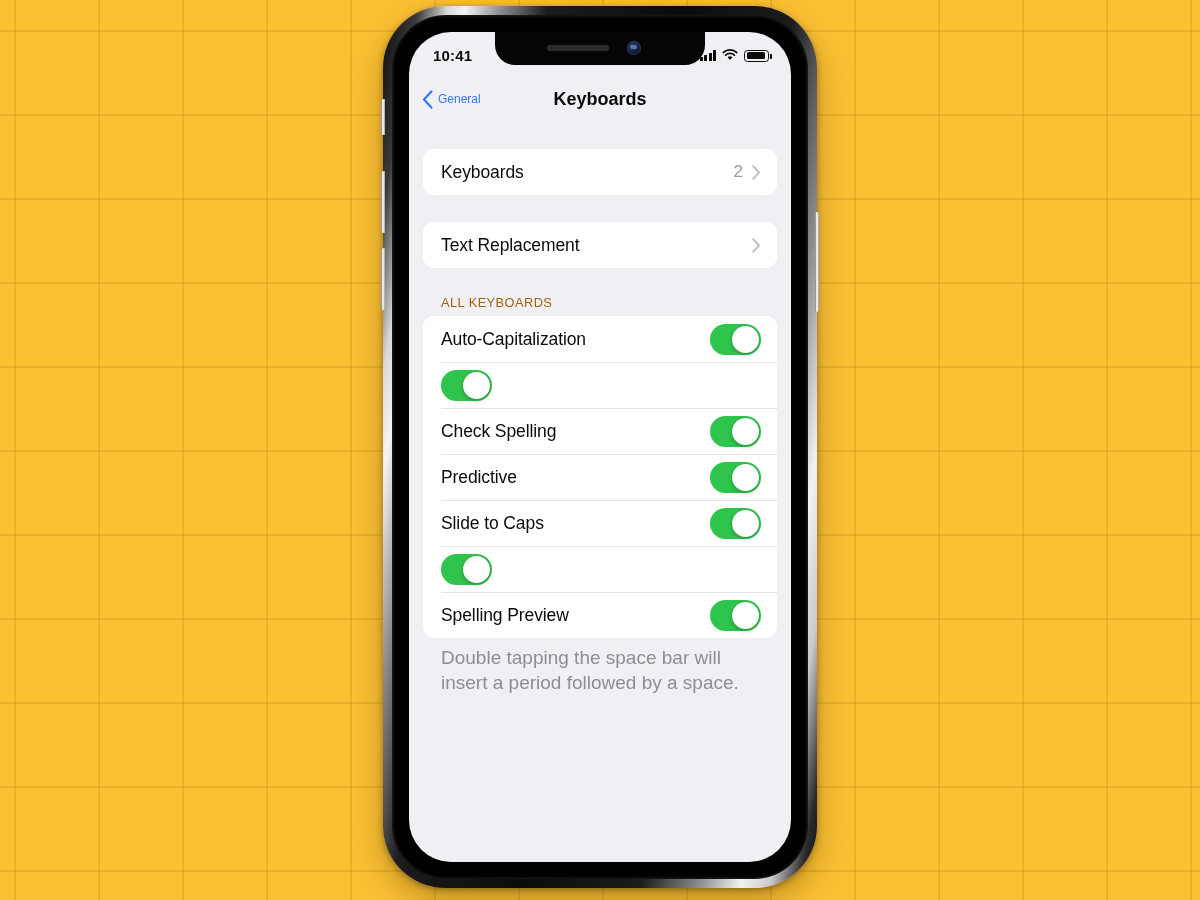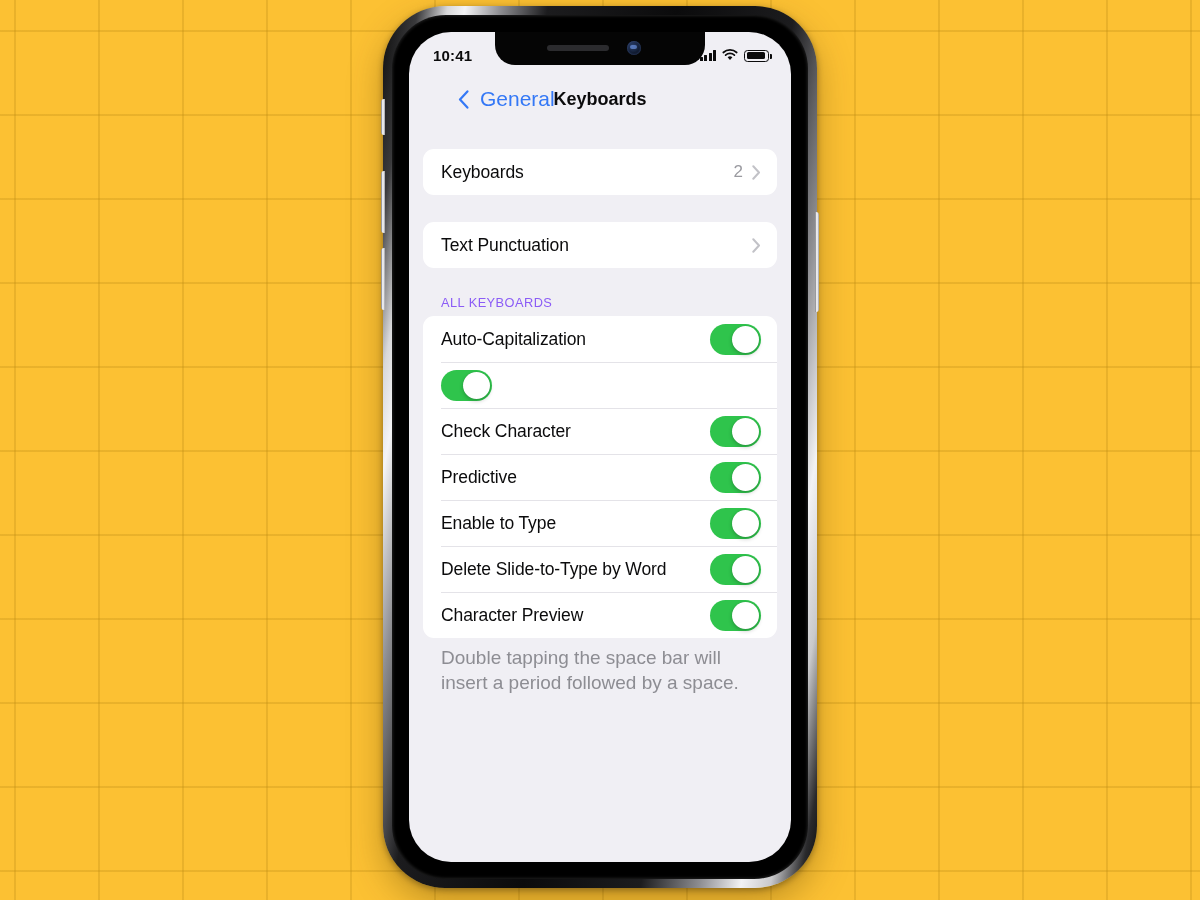--- a/index.html
+++ b/index.html
@@ -92,42 +92,42 @@
   .batt span { position:absolute; left:1.6px; top:1.6px; bottom:1.6px; width:18px;
                background:#0b0b0c; border-radius:1.6px; display:block; }
 
   
   #navbar {
     position:absolute; top:44px; left:0; right:0; height:46px;
     display:flex; align-items:center;
     background:#F0EFF4;
     z-index:15;
   }
-  #back-link { display:flex; align-items:center; gap:11px; padding-left:13px;
-               color:#3478F6; font-size:21px; cursor:pointer;margin-left:36px; }
+  #back-link { display:flex; align-items:center; gap:5px; padding-left:13px;
+               color:#3478F6; font-size:12px; cursor:pointer; }
   #back-chevron { width:11px; height:19px; flex:none; }
   #nav-title { position:absolute; left:0; right:0; text-align:center;
                font-size:18px; font-weight:bold; color:#0b0b0c; pointer-events:none; }
 
   
   #content { position:absolute; top:90px; left:0; right:0; bottom:0; overflow:hidden; }
 
   .card { background:#FFFFFF; border-radius:11px; margin:0 14px; overflow:hidden; }
   .gap-lg { height:27px; }
 
   .row { position:relative; display:flex; align-items:center;
          min-height:46px; padding:0 16px 0 18px; cursor:pointer; }
   .row + .row::before { content:""; position:absolute; left:18px; right:0; top:0;
                         height:1px; background:#E4E3E8; }
   .row-label { font-size:17.5px; color:#0b0b0c; flex:1; letter-spacing:-0.1px; }
   .row-value { font-size:17px; color:#9A9AA0; margin-right:9px; }
   .chevron { width:9px; height:15px; flex:none; }
 
   
-  .sec-head { font-size:12.8px; color:#8b5cf6; letter-spacing:0.45px;
+  .sec-head { font-size:12.8px; color:#a16207; letter-spacing:0.45px;
               padding:0 0 6px 32px; }
   
   .sec-foot { font-size:19px; color:#8D8D93; line-height:1.33;
               padding:7px 28px 0 32px; }
 
   
   .switch { position:relative; width:51px; height:31px; border-radius:16px; flex:none; cursor:pointer; }
   .switch.on  { background:#2FC44C; }
   .knob { position:absolute; top:2px; width:27px; height:27px; border-radius:50%;
           background:#fff; box-shadow:0 2px 4px rgba(0,0,0,0.22), 0 0 1px rgba(0,0,0,0.18); }
@@ -196,21 +196,21 @@
             <svg class="chevron" viewBox="0 0 9 15">
               <path d="M1.3 1.3 7 7.5l-5.7 6.2" stroke="#C2C2C7" stroke-width="2" fill="none" stroke-linecap="round" stroke-linejoin="round"></path>
             </svg>
           </div>
         </div>
 
         <div class="gap-lg"></div>
 
         <div class="card">
           <div class="row">
-            <span class="row-label">Text Punctuation</span>
+            <span class="row-label">Text Replacement</span>
             <span class="row-value"></span>
             <svg class="chevron" viewBox="0 0 9 15">
               <path d="M1.3 1.3 7 7.5l-5.7 6.2" stroke="#C2C2C7" stroke-width="2" fill="none" stroke-linecap="round" stroke-linejoin="round"></path>
             </svg>
           </div>
         </div>
 
         <div class="gap-lg"></div>
 
         <div class="sec-head">ALL KEYBOARDS</div>
@@ -223,51 +223,50 @@
               </span>
           </div>
 
           <div class="row">
             <span class="switch on">
                 <span class="knob"></span>
               </span>
           </div>
 
           <div class="row">
-            <span class="row-label">Check Character</span>
+            <span class="row-label">Check Spelling</span>
             <span class="switch on">
                 <span class="knob"></span>
               </span>
           </div>
 
 
           <div class="row">
             <span class="row-label">Predictive</span>
             <span class="switch on">
                 <span class="knob"></span>
               </span>
           </div>
 
 
           <div class="row">
-            <span class="row-label">Enable to Type</span>
-            <span class="switch on">
-                <span class="knob"></span>
-              </span>
-          </div>
-
-          <div class="row">
-            <span class="row-label">Delete Slide-to-Type by Word</span>
-            <span class="switch on">
-                <span class="knob"></span>
-              </span>
-          </div>
-
-          <div class="row">
-            <span class="row-label">Character Preview</span>
+            <span class="row-label">Slide to Caps</span>
+            <span class="switch on">
+                <span class="knob"></span>
+              </span>
+          </div>
+
+          <div class="row">
+            <span class="switch on">
+                <span class="knob"></span>
+              </span>
+          </div>
+
+          <div class="row">
+            <span class="row-label">Spelling Preview</span>
             <span class="switch on">
                 <span class="knob"></span>
               </span>
           </div>
 
         </div>
         <div class="sec-foot">Double tapping the space bar will insert a period followed by a space.</div>
 
       </div>
     </div>

